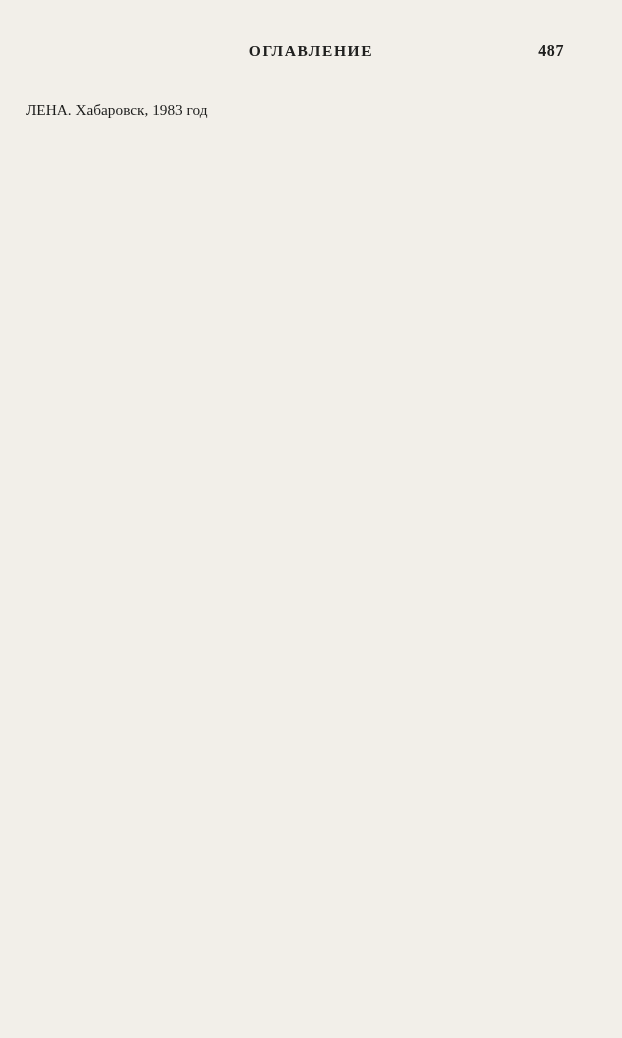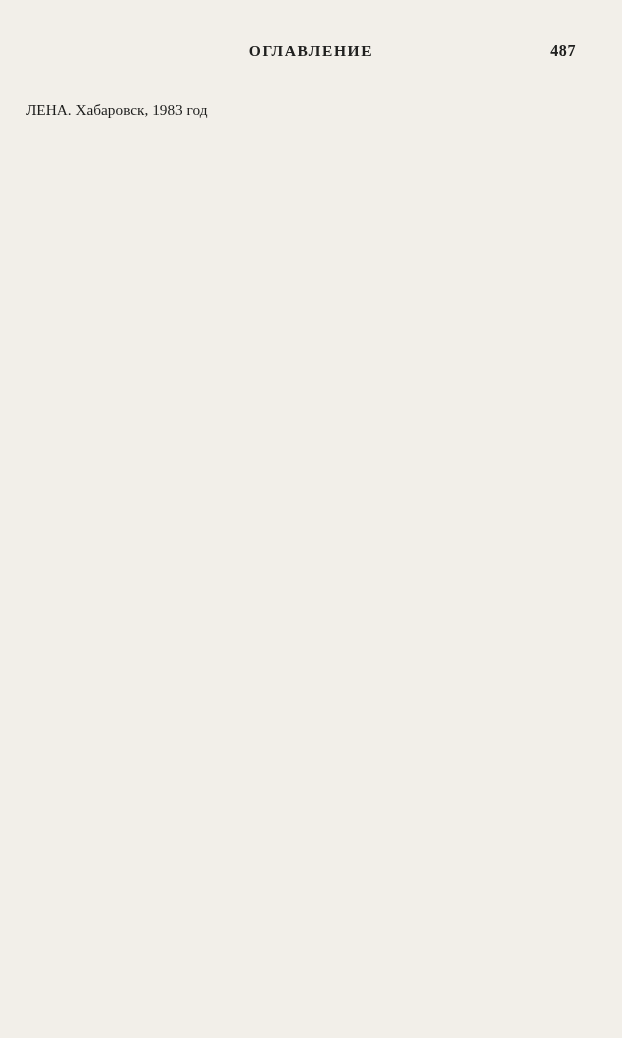--- a/index.html
+++ b/index.html
@@ -33,21 +33,21 @@
     box-sizing: border-box;
   }
   .header-title {
     font-size: 15.5px;
     letter-spacing: 1.6px;
     font-weight: 700;
     color: #20201f;
   }
   .page-number {
     position: absolute;
-    right: 24px;
+    right: 36px;
     top: 22px;
     font-size: 16px;
     font-weight: 700;
     letter-spacing: 0.6px;
     color: #20201f;
   }
   .toc {
     padding: 0 4px;
   }
   .entry {

